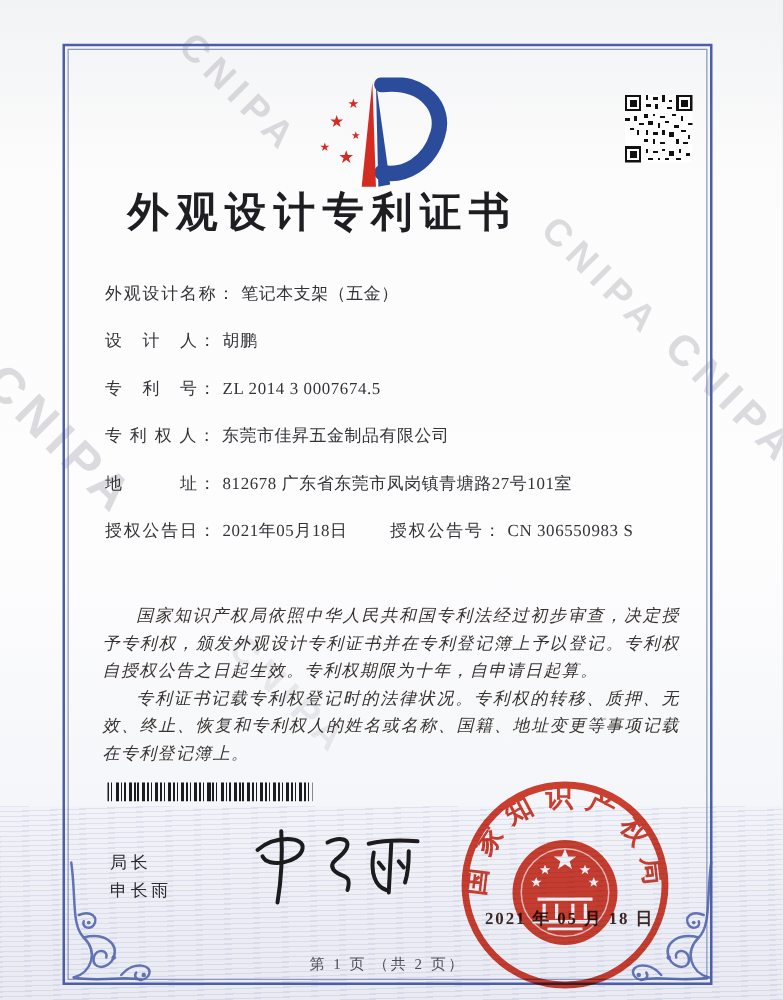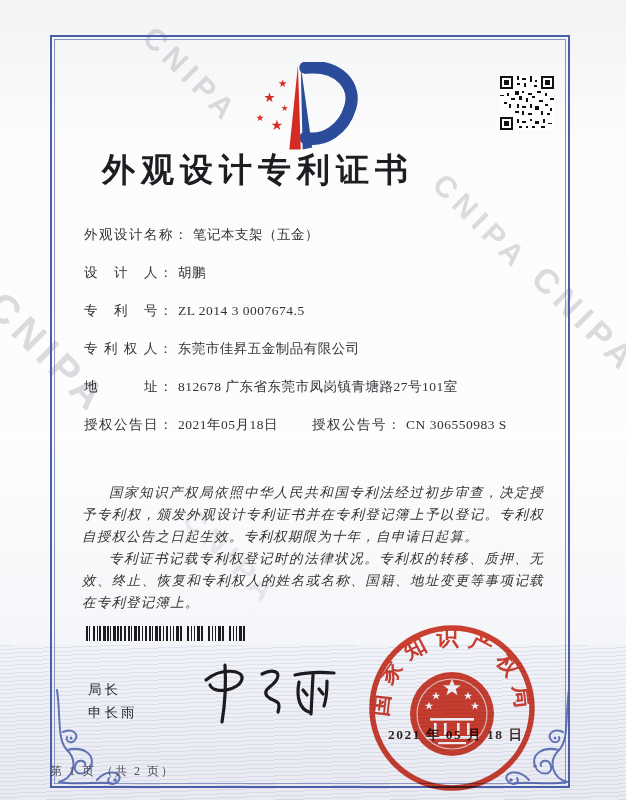--- a/index.html
+++ b/index.html
@@ -67,21 +67,21 @@
     position:absolute;left:88px;top:678px;
     font-size:13.5px;letter-spacing:3px;color:#2a2a2e;line-height:23px;
   }
   .signature{position:absolute;left:192px;top:660px;}
   .seal{position:absolute;left:366px;top:620px;mix-blend-mode:multiply;opacity:.92;}
   .seal-date{
     position:absolute;left:388px;top:726px;
     font-size:13.5px;letter-spacing:1.5px;color:#3a2724;font-weight:bold;
   }
   .footer{
-    position:absolute;left:50px;top:763px;width:520px;text-align:left;
+    position:absolute;left:50px;top:763px;width:520px;text-align:center;
     font-size:12px;letter-spacing:2px;color:#4c4d55;
   }
   .corner{position:absolute;opacity:.85;}
   .corner.br{transform:scaleX(-1);}
 </style>
 </head>
 <body>
 
 <div class="paper">
 

